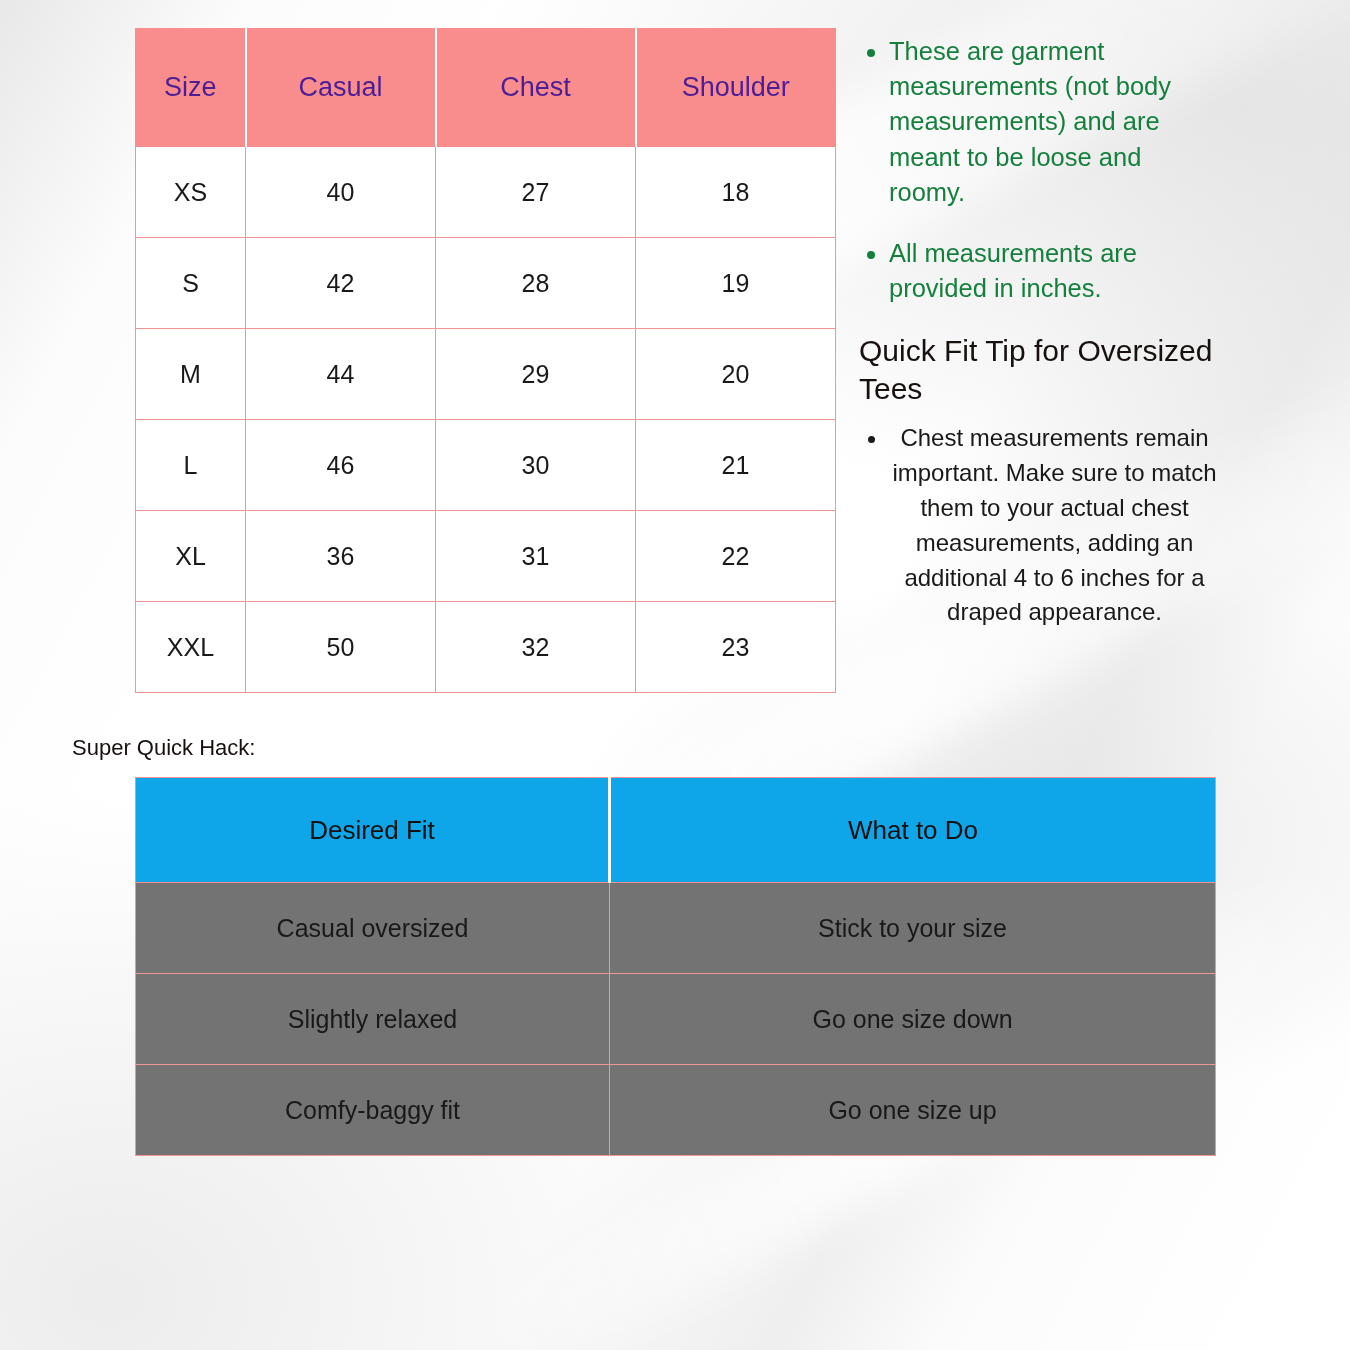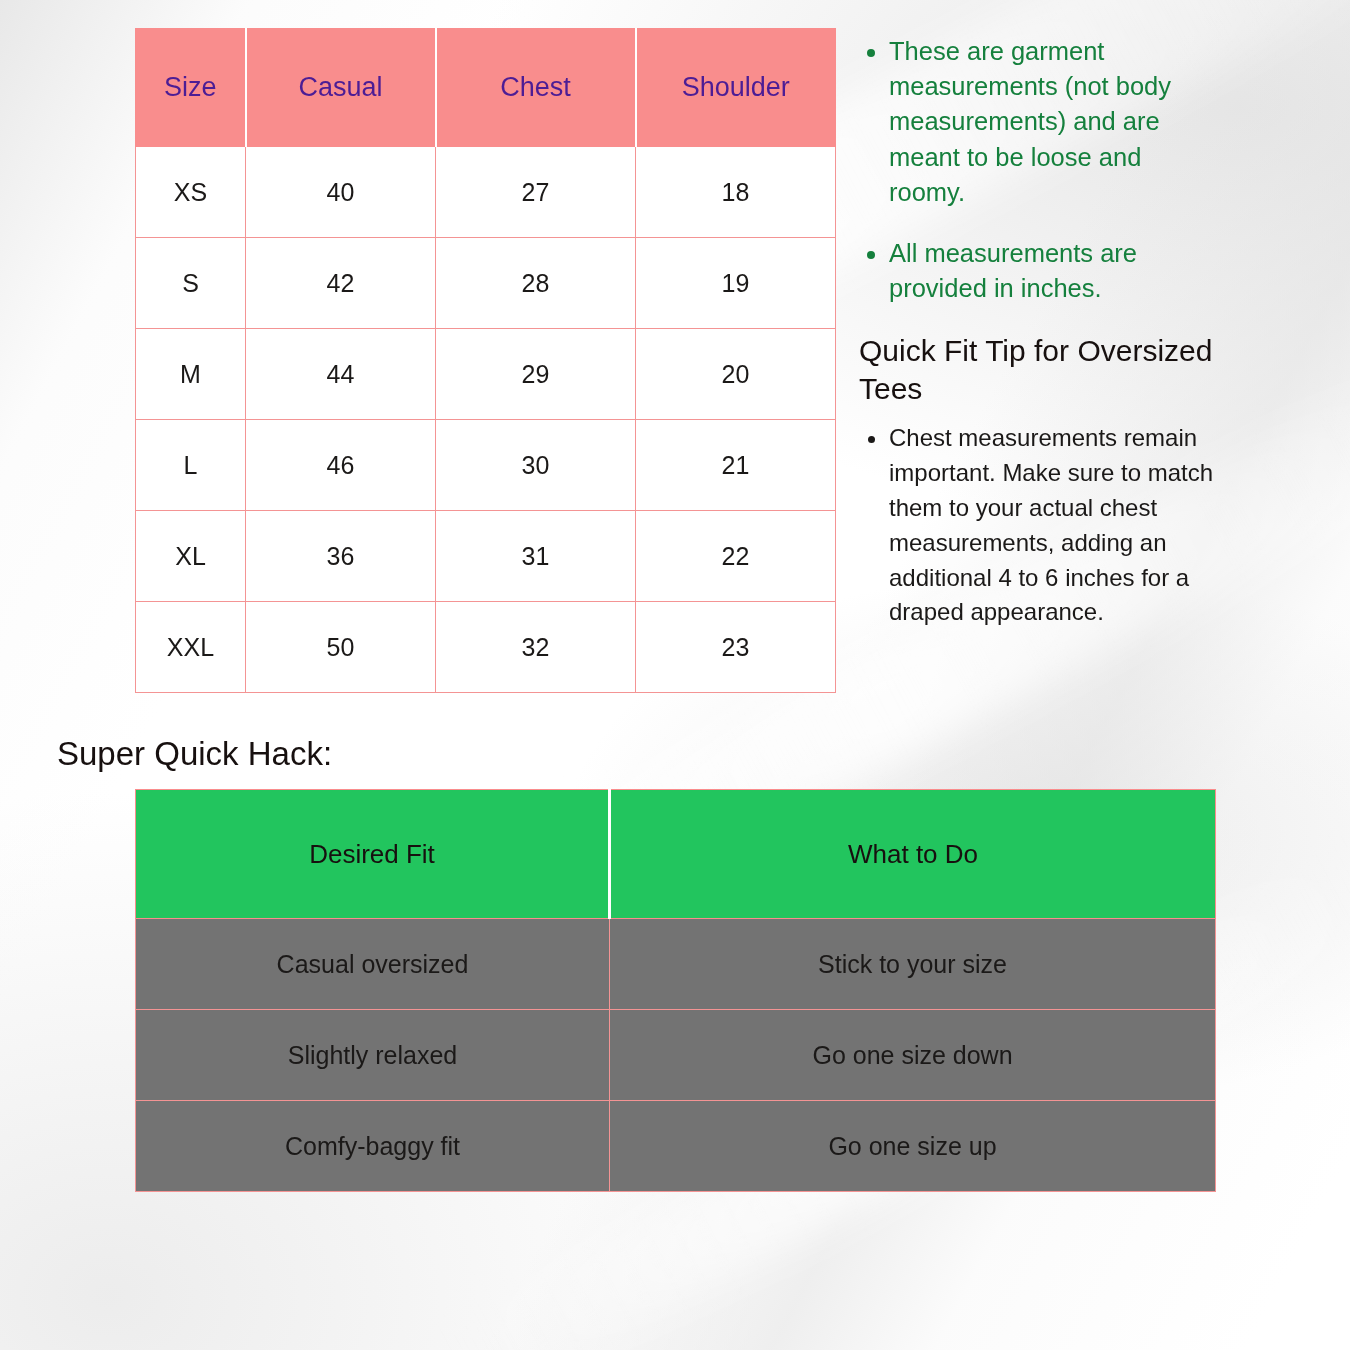--- a/index.html
+++ b/index.html
@@ -127,54 +127,55 @@
   .notes-subhead {
     font-size: 30px;
     font-weight: 400;
     color: #17100f;
     line-height: 1.25;
     margin: 26px 0 14px 0;
   }
   ul.tip-list {
     list-style: disc;
     padding-left: 30px;
+    text-align: center;
   }
   ul.tip-list li {
     font-size: 24px;
     line-height: 1.45;
     color: #1b1918;
   }
 
   
   .hack-head {
-    font-size: 33px;
+    font-size: 22px;
     font-weight: 400;
     color: #17100f;
-    padding: 42px 0 16px 57px;
+    padding: 42px 0 16px 72px;
   }
 
   .hack-wrap { padding: 0 135px; }
 
   table.hack-table {
     width: 1080px;
     border-collapse: collapse;
     table-layout: fixed;
   }
   table.hack-table th,
   table.hack-table td {
     border: 1.5px solid #f49494;
     text-align: center;
     color: #1b1918;
   }
   table.hack-table thead th {
-    background: #22c55e;
+    background: #0ea5e9;
     border-color: #f98d8d;
     font-size: 26px;
     font-weight: 400;
-    height: 129px;
+    height: 105px;
     color: #17100f;
   }
   table.hack-table thead th.first { border-right: 3px solid #ffffff; }
   table.hack-table tbody td {
     height: 91px;
     font-size: 25px;
     background: #737373;
   }
   .hack-col-a { width: 474px; }
   .hack-col-b { width: 606px; }

